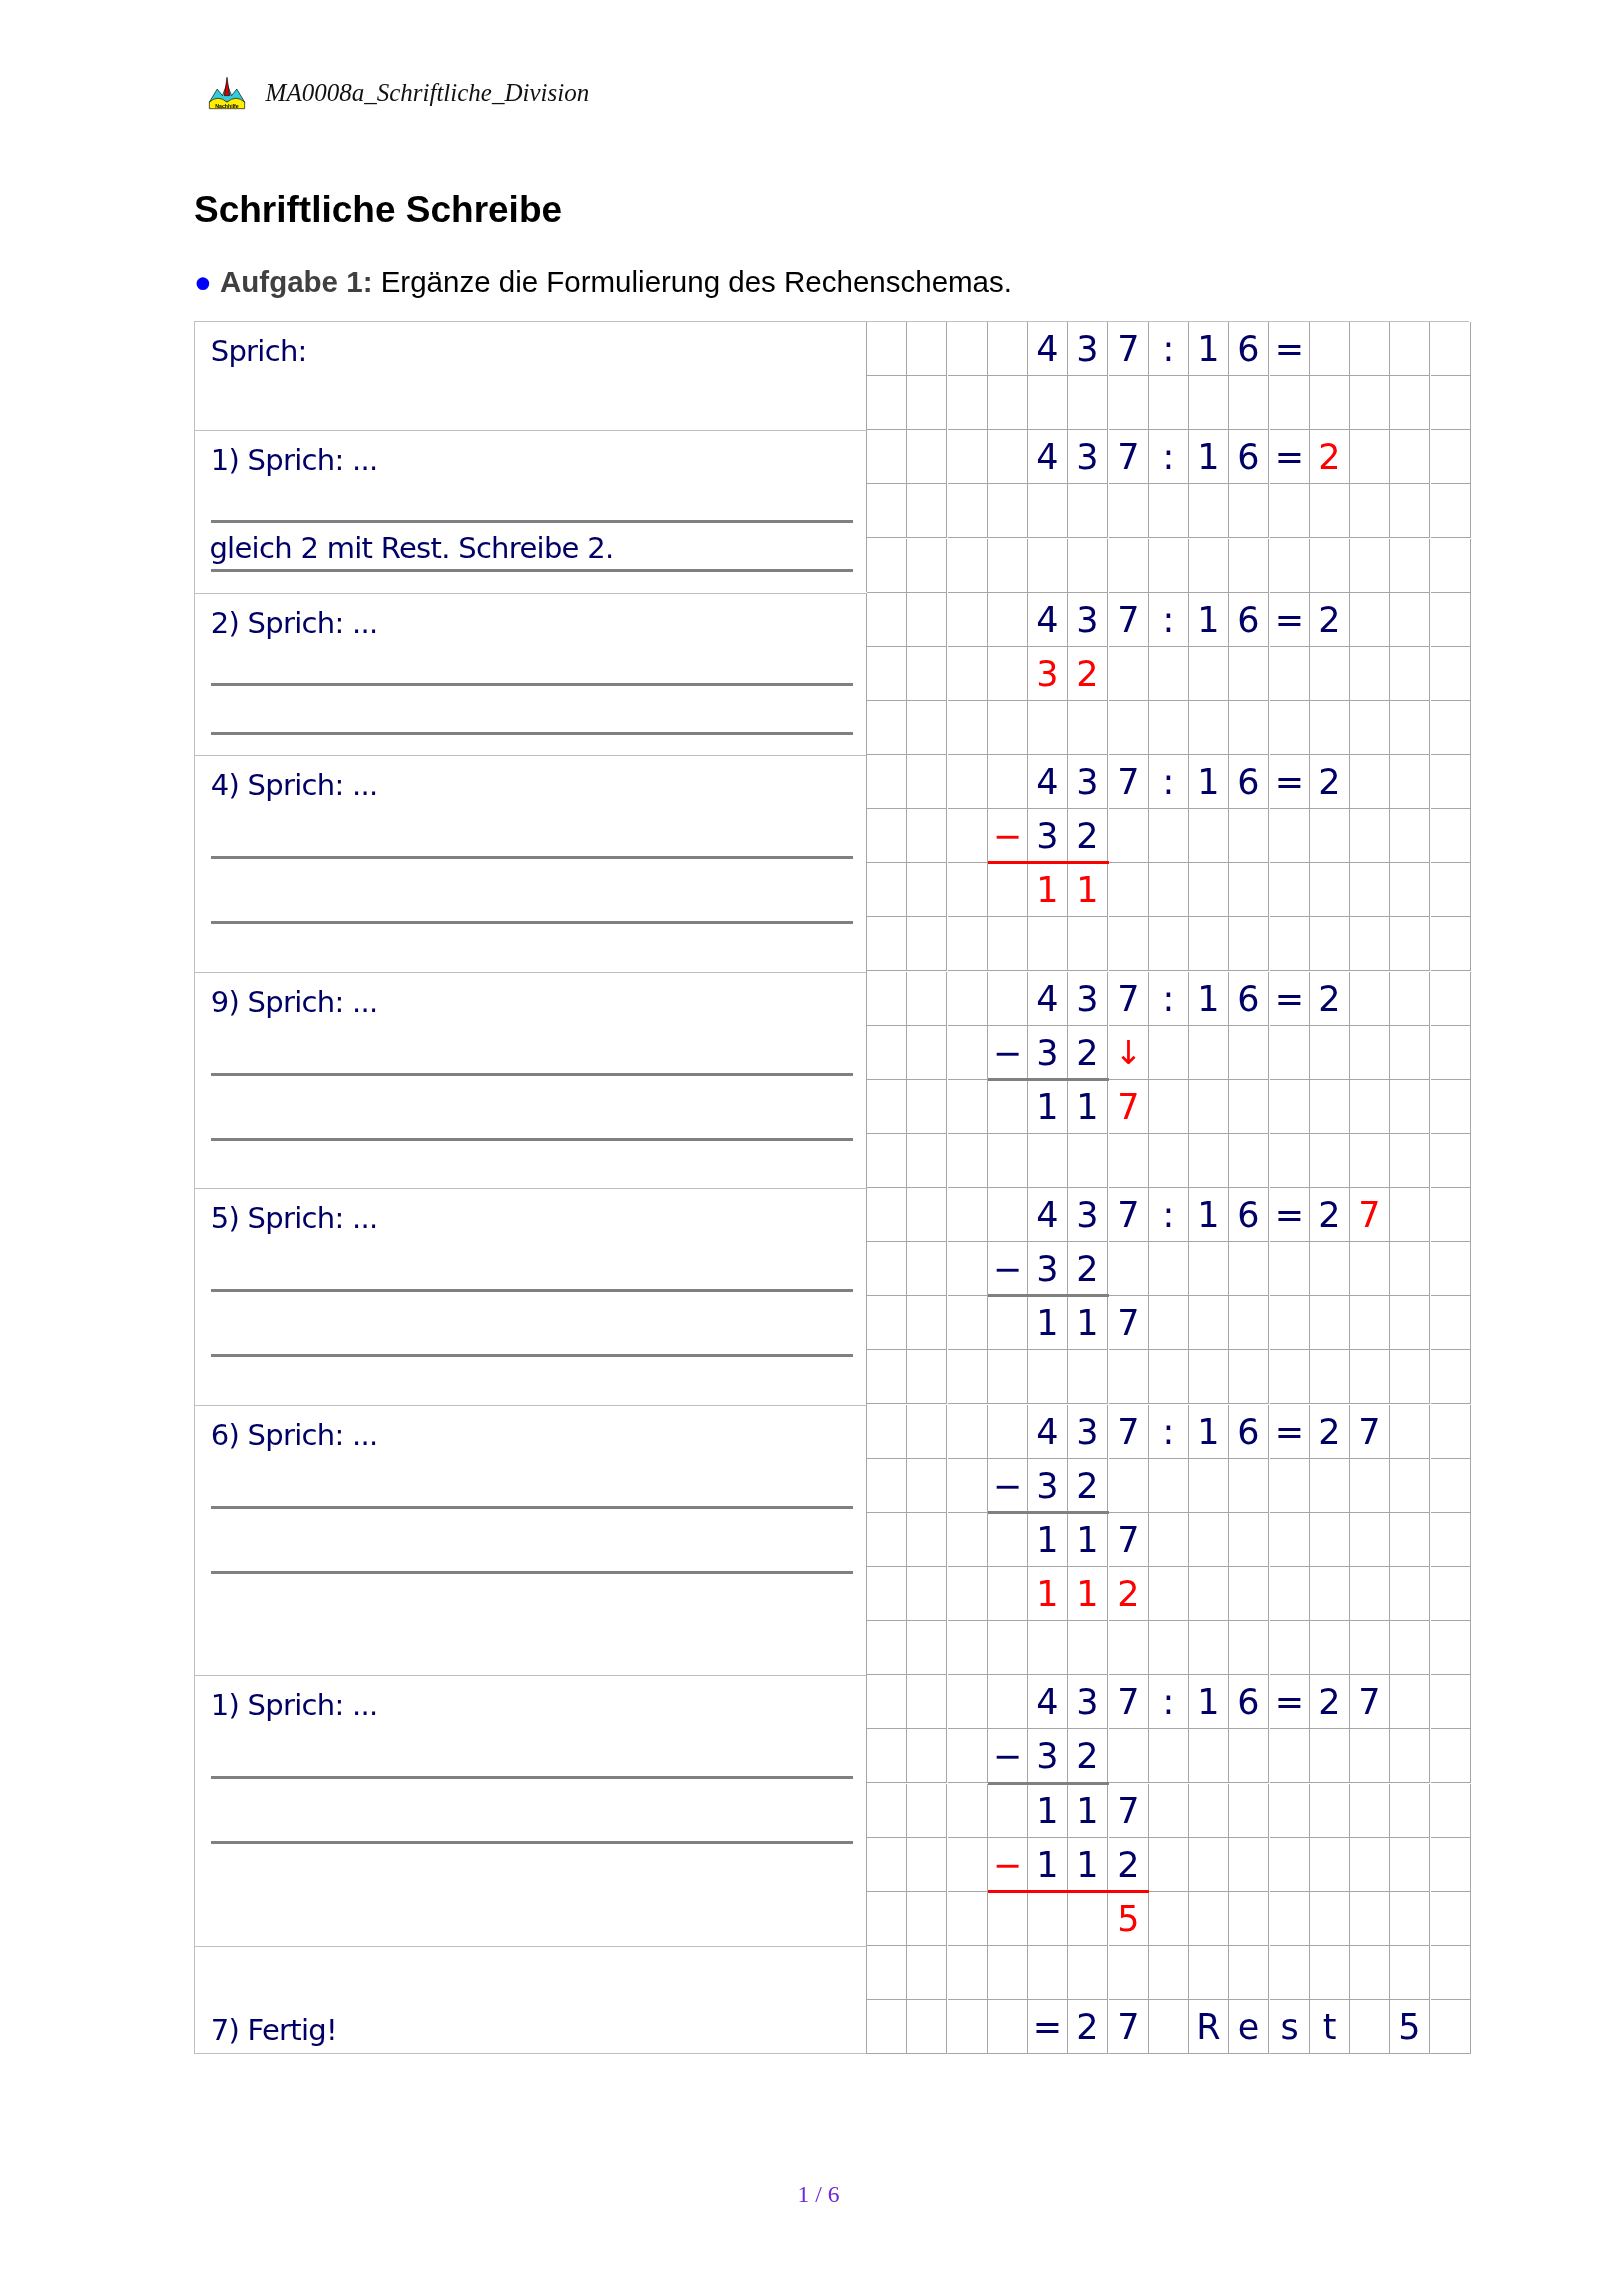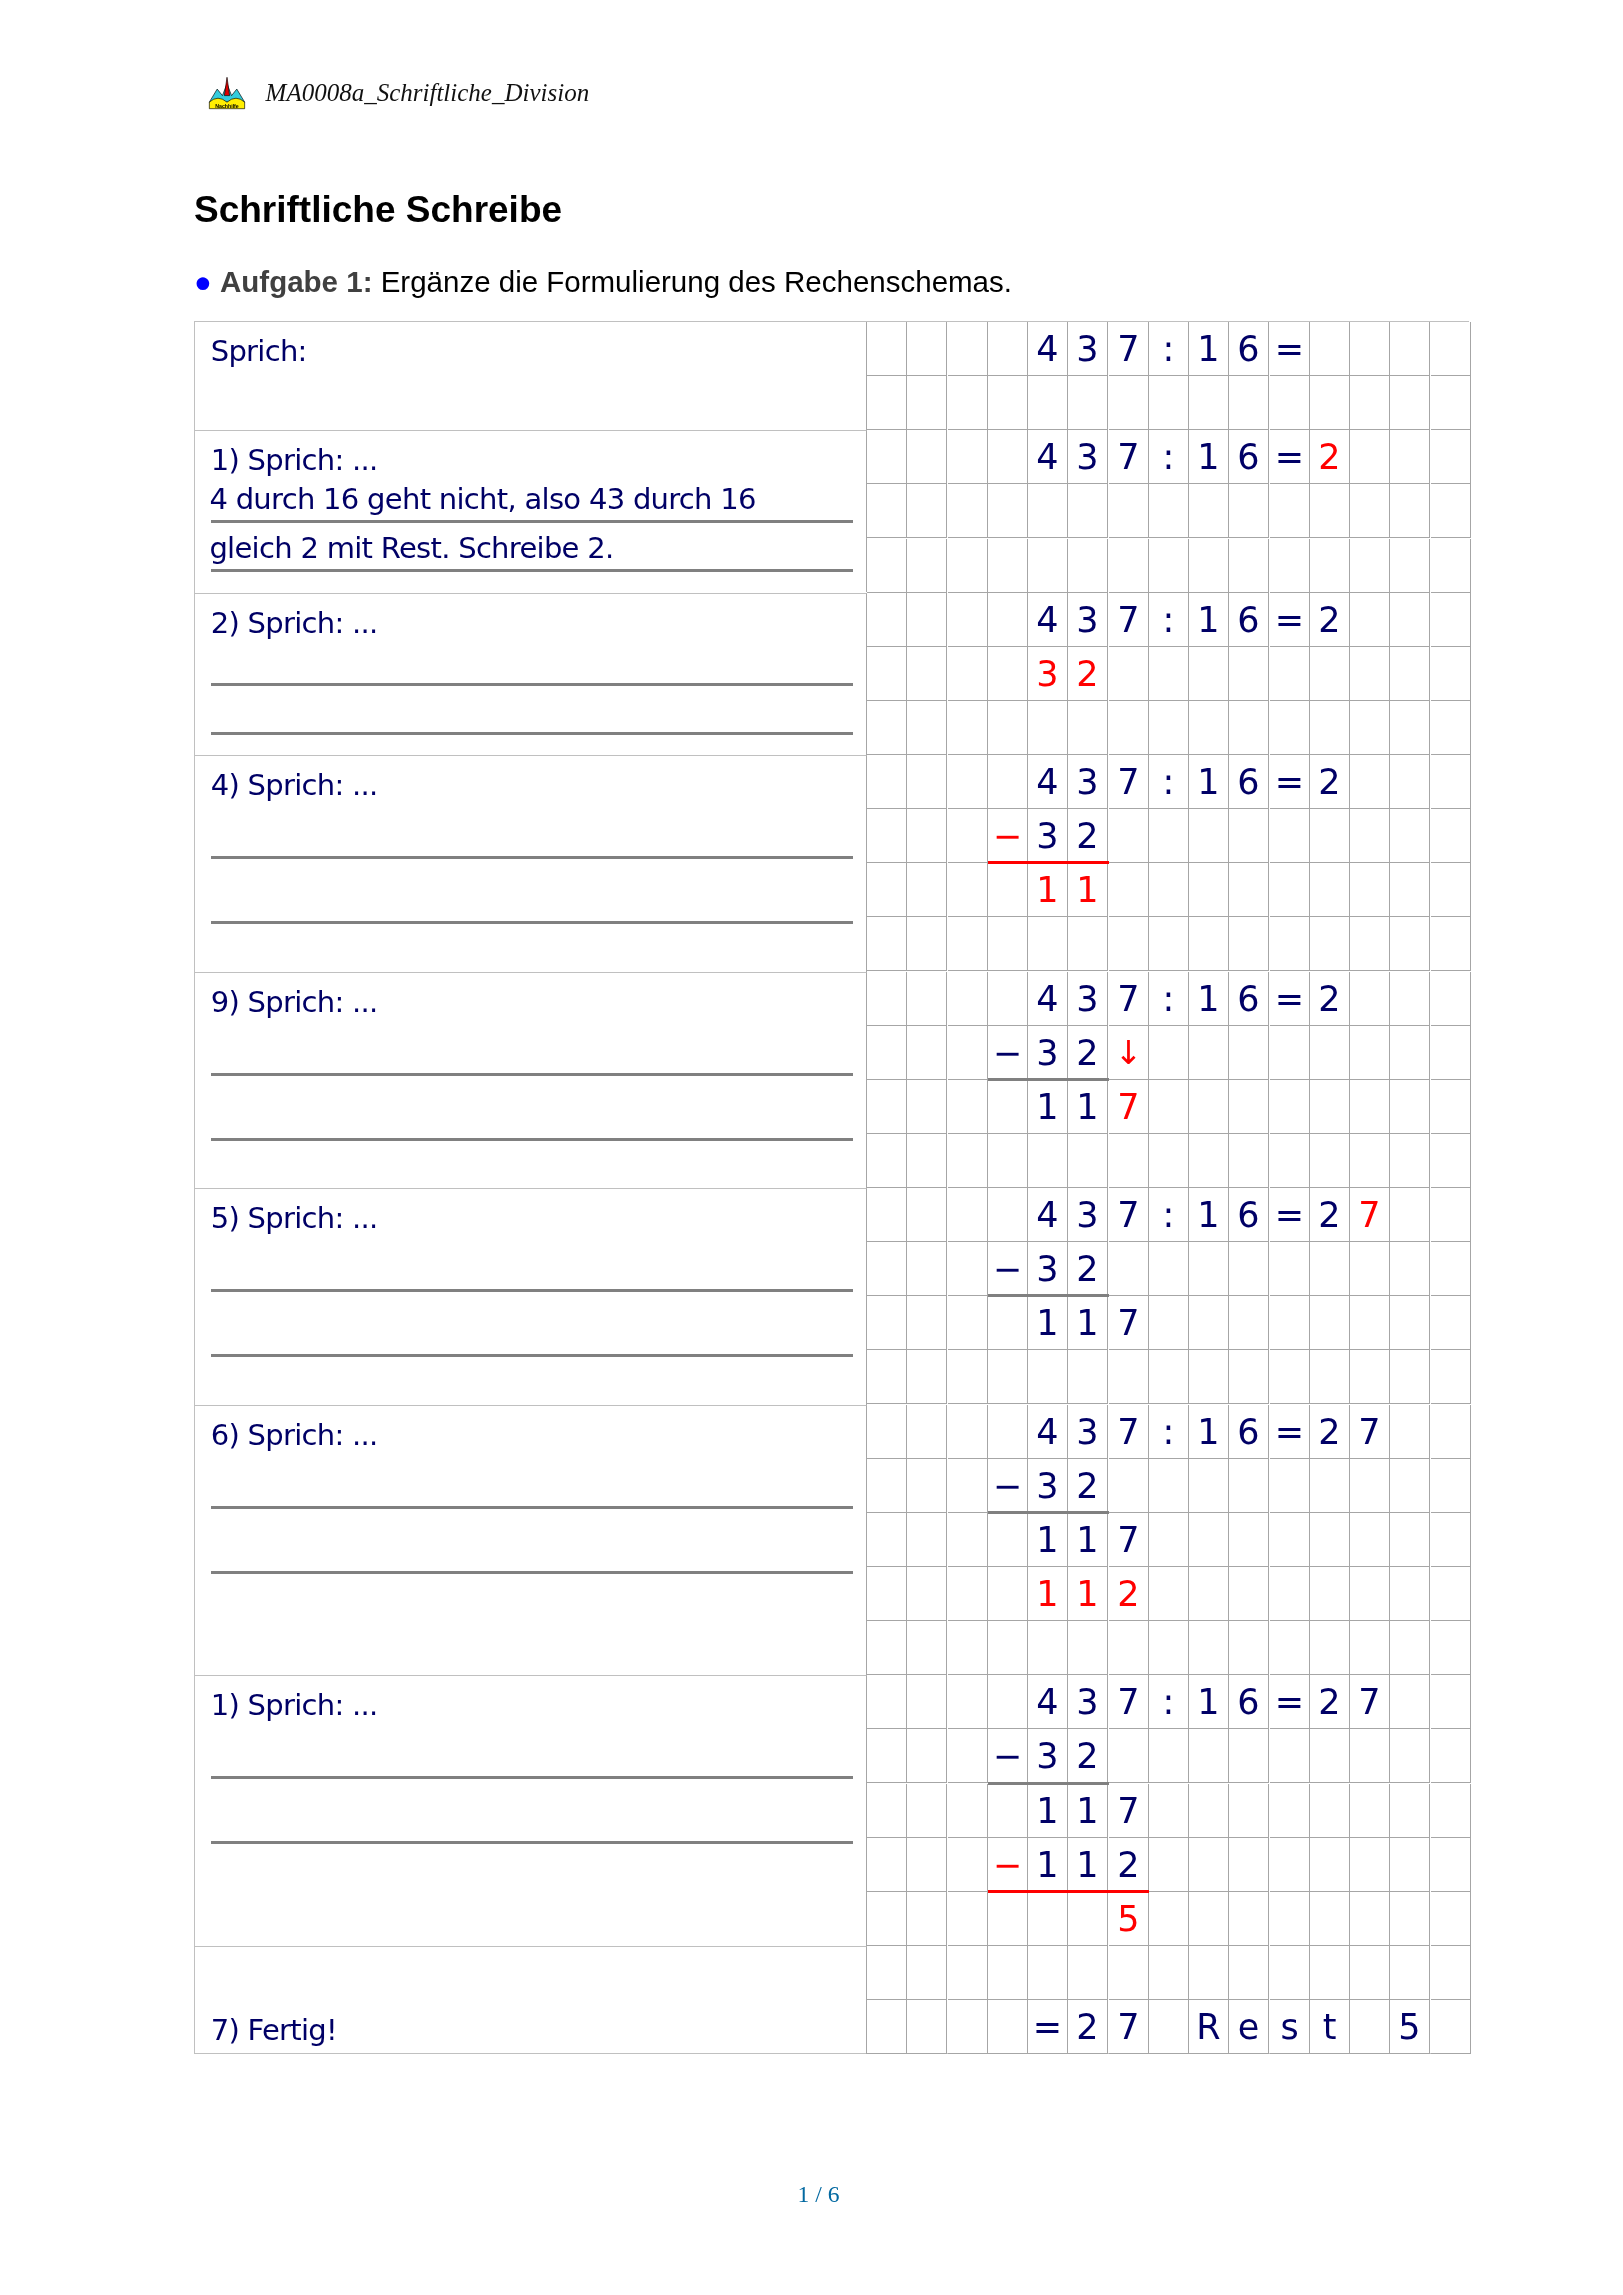--- a/index.html
+++ b/index.html
@@ -17,21 +17,21 @@
   .section { position:absolute; left:0; width:672px; border-top:1.3px solid #c0c0c0; box-sizing:border-box; border-right:1.3px solid #a6a6a6; }
   .section:first-child { border-top:none; }
   .sec-label { position:absolute; left:15.7px; top:11.8px; font-family:"DejaVu Sans", sans-serif; font-size:29px; color:#000066; letter-spacing:-0.7px; }
   .answer { position:absolute; left:14.4px; font-family:"DejaVu Sans", sans-serif; font-size:29px; color:#000066; letter-spacing:-0.7px; white-space:nowrap; }
   .write-line { position:absolute; left:15.7px; width:642px; height:2.6px; background:#808080; }
   .grid { position:absolute; left:672px; top:0; }
   .cell { position:absolute; width:40px; height:54px; box-sizing:border-box; border-right:1.3px solid #a6a6a6; border-bottom:1.3px solid #a6a6a6; display:flex; align-items:center; justify-content:center; font-family:"DejaVu Sans", sans-serif; font-size:35px; color:#000066; }
   .cell.red { color:#ff0000; }
   .cell.arrow { font-size:33px; color:#ff0000; }
   .underline { position:absolute; height:2.6px; }
-  .page-num { left:779px; top:2181px; width:79px; text-align:center; font-family:"Liberation Serif", serif; font-size:23.6px; color:#0369a1; }
+  .page-num { left:779px; top:2181px; width:79px; text-align:center; font-family:"Liberation Serif", serif; font-size:23.6px; color:#6d28d9; }
 </style>
 </head>
 <body>
 
 <div class="abs header">
   <svg class="logo" viewBox="0 0 58 52">
     <polygon points="2,40 14,20 22,30 29,12 36,30 44,20 56,40" fill="#33ccdd" stroke="#000" stroke-width="1"></polygon>
     <polygon points="25,30 29,2 33,30" fill="#e00000" stroke="#000" stroke-width="1"></polygon>
     <path d="M2,50 L2,40 Q15,28 29,40 Q43,28 56,40 L56,50 Z" fill="#ffee00" stroke="#000" stroke-width="1"></path>
     <text x="29" y="49" font-size="8" text-anchor="middle" font-family="Liberation Sans, sans-serif" font-weight="bold" fill="#000">Nachhilfe</text>
@@ -47,21 +47,20 @@
 </div>
 
 <div class="abs table" id="table" style="height:1733px;">
   <div class="left-col" id="left-col">
       <div class="section" style="top: 0px; height: 108px;">
         <div class="sec-label">Sprich:</div>
       </div>
       <div class="section" style="top: 108px; height: 162px;">
         <div class="sec-label">1) Sprich: ...</div>
         <div class="write-line" style="top: 89px;"></div>
-        <div class="answer" style="top: 51px;">4 durch 16 geht nicht, also 43 durch 16</div>
         <div class="write-line" style="top: 138px;"></div>
         <div class="answer" style="top: 100px;">gleich 2 mit Rest. Schreibe 2.</div>
       </div>
       <div class="section" style="top: 271px; height: 162px; text-decoration: underline;">
         <div class="sec-label">2) Sprich: ...</div>
         <div class="write-line" style="top: 89px;"></div>
         <div class="write-line" style="top: 138px;"></div>
       </div>
       <div class="section" style="top: 433px; height: 217px;">
         <div class="sec-label">4) Sprich: ...</div>

